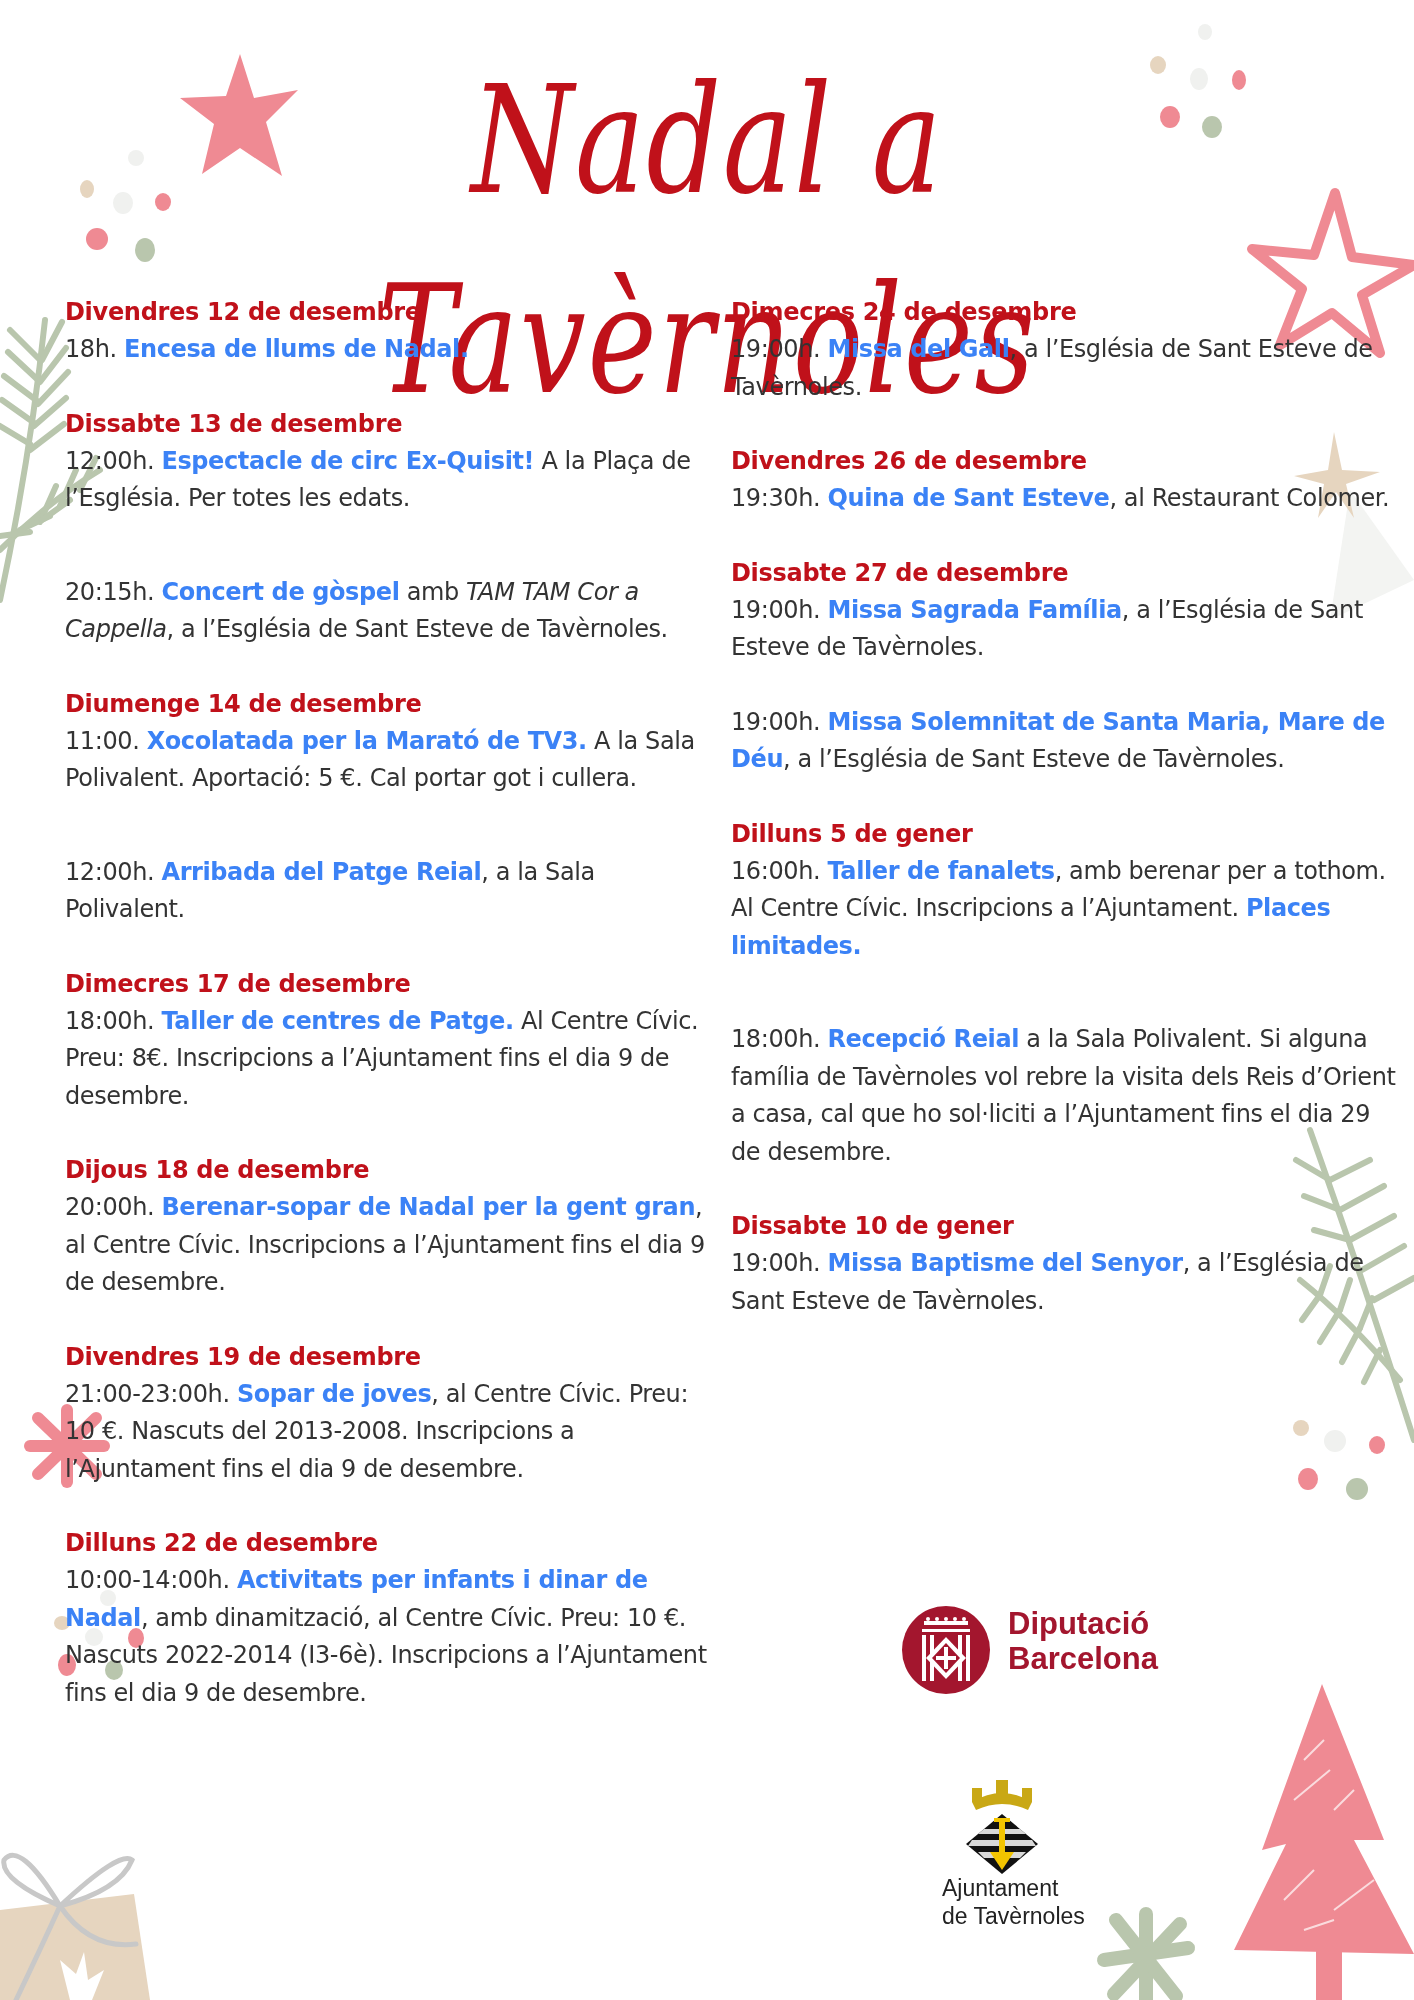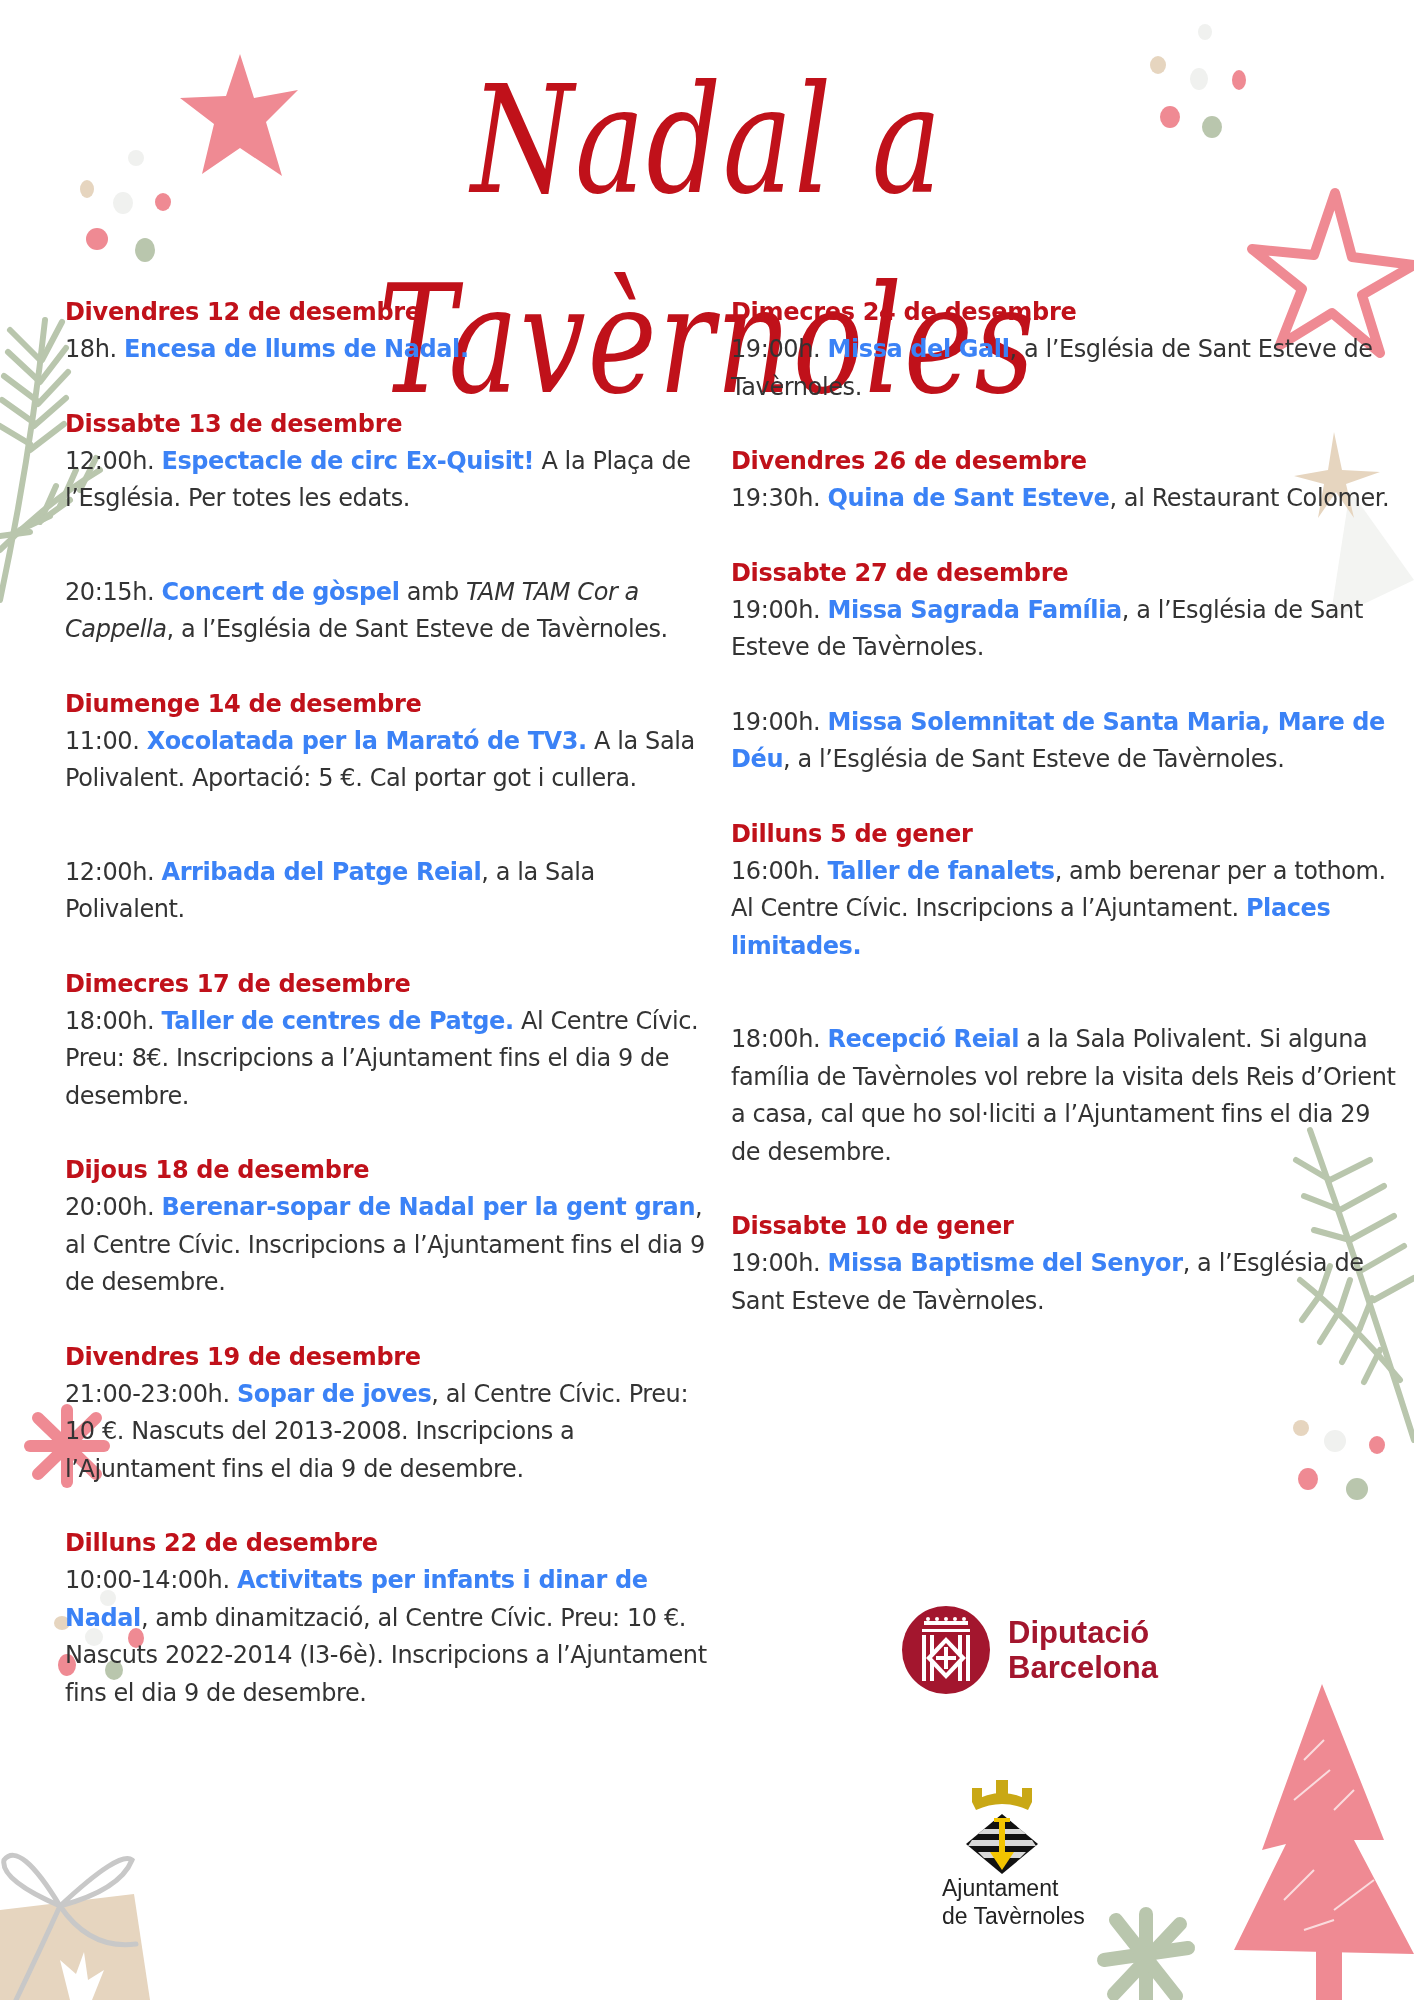--- a/index.html
+++ b/index.html
@@ -26,21 +26,21 @@
     .day { margin-bottom: 37px; }
     .day-heading {
       color: #c0111a; font-weight: bold; font-size: 24px; line-height: 37px;
       letter-spacing: -0.3px;
     }
     .event { font-size: 24px; line-height: 37.5px; letter-spacing: -0.4px; }
     .event + .event { margin-top: 56px; }
     .event b { font-weight: bold; color: #3b82f6; }
     .event i { font-style: italic; }
     .logos { position: absolute; z-index: 2; }
-    .dip { left: 902px; top: 1606px; display: flex; align-items: center; }
+    .dip { left: 902px; top: 1606px; display: flex; align-items: flex-start; }
     .dip-circle {
       width: 88px; height: 88px; border-radius: 50%; background: #a3162e;
       display: flex; align-items: center; justify-content: center;
     }
     .dip-text {
       margin-left: 18px; color: #a3162e; font-family: "Liberation Sans", sans-serif;
       font-weight: bold; font-size: 31px; line-height: 35px;
     }
     .ajt { left: 920px; top: 1774px; display: flex; align-items: center; flex-direction: column; }
     .ajt-text {

